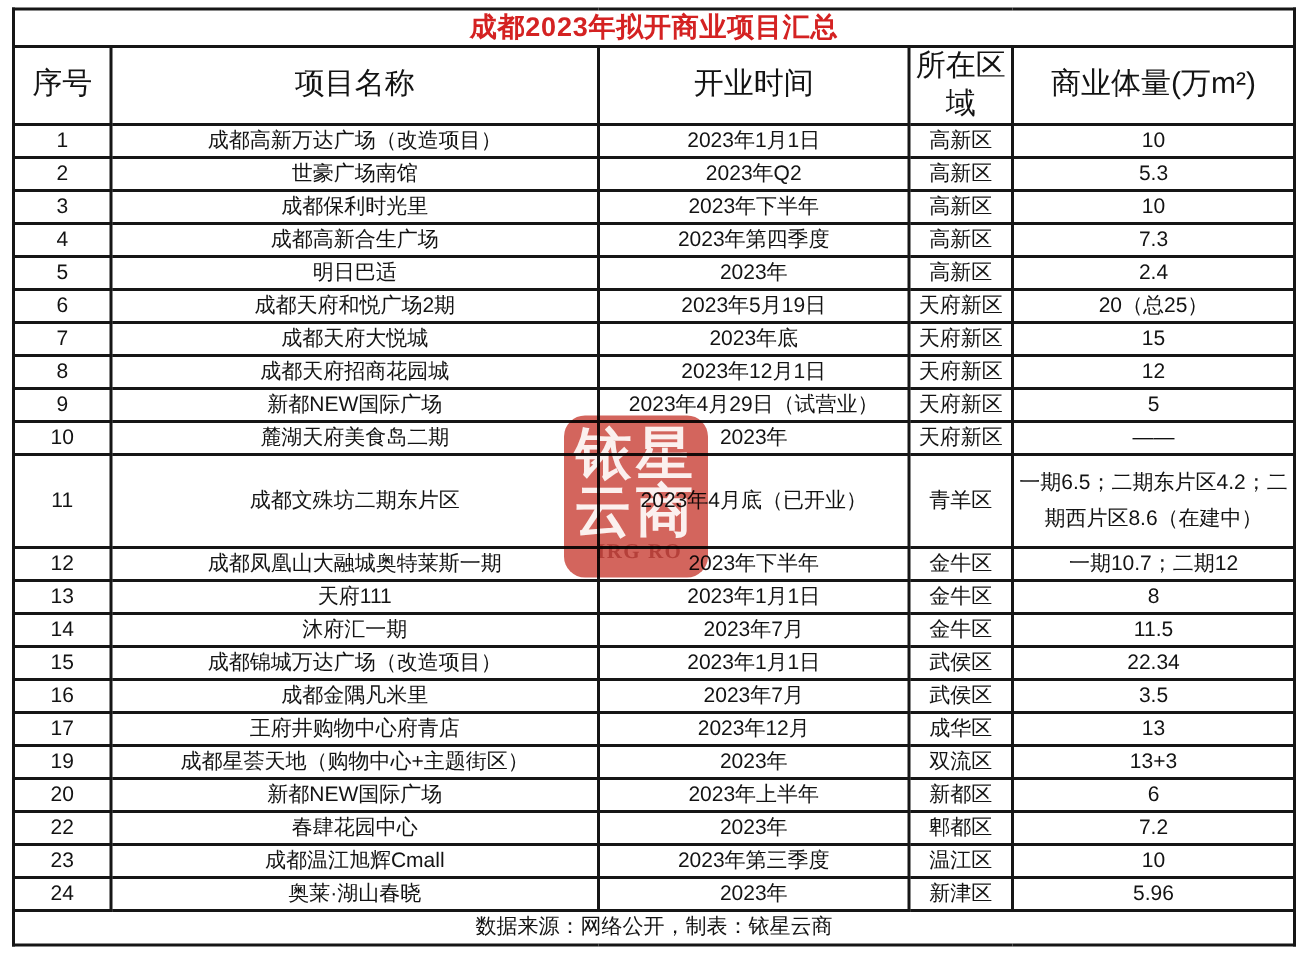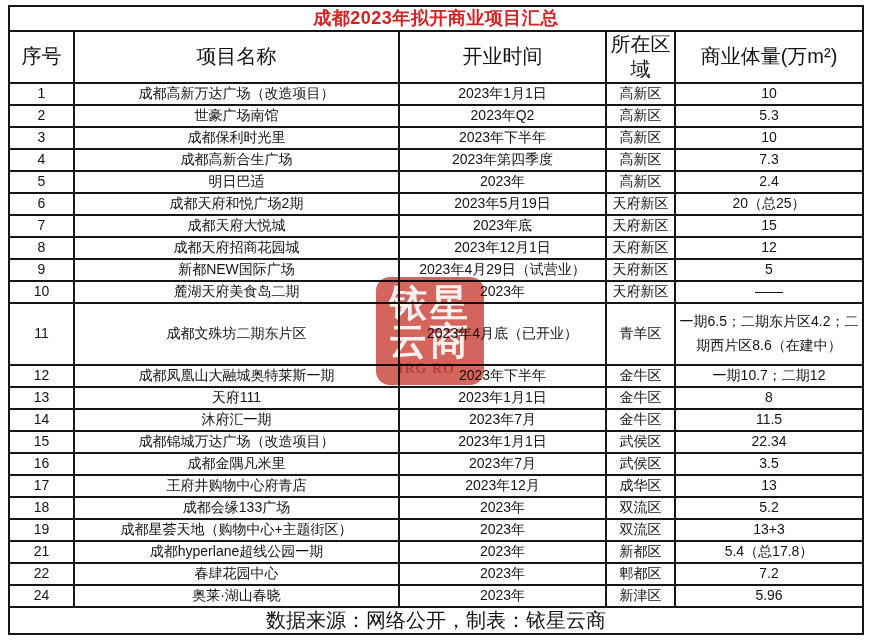--- a/index.html
+++ b/index.html
@@ -49,28 +49,28 @@
   }
   tr.data-row td{
     height:20px;
   }
   tr.data-row.tall td{
     height:60px;
     line-height:1.7;
   }
   tr.footer-row td{
     height:21px;
-    font-size:20px;
+    font-size:14px;
   }
   
   .watermark{
     position:absolute;
     left:376px;
     top:272px;
-    width:108px;
+    width:96px;
     height:108px;
     border-radius:14px;
     mix-blend-mode:multiply;
     z-index:5;
     pointer-events:none;
     display:flex;
     flex-direction:column;
     align-items:center;
     justify-content:flex-start;
   }
@@ -233,46 +233,46 @@
           <td>3.5</td>
         </tr>
         <tr class="data-row">
           <td>17</td>
           <td>王府井购物中心府青店</td>
           <td>2023年12月</td>
           <td>成华区</td>
           <td>13</td>
         </tr>
         <tr class="data-row">
-          <td>18</td>
-          <td>成都会缘133广场</td>
-          <td>2023年</td>
-          <td>双流区</td>
-          <td>5.2</td>
-        </tr>
-        <tr class="data-row">
           <td>19</td>
           <td>成都星荟天地（购物中心+主题街区）</td>
           <td>2023年</td>
           <td>双流区</td>
           <td>13+3</td>
         </tr>
         <tr class="data-row">
-          <td>21</td>
-          <td>成都hyperlane超线公园一期</td>
-          <td>2023年</td>
+          <td>20</td>
+          <td>新都NEW国际广场</td>
+          <td>2023年上半年</td>
           <td>新都区</td>
-          <td>5.4（总17.8）</td>
+          <td>6</td>
         </tr>
         <tr class="data-row">
           <td>22</td>
           <td>春肆花园中心</td>
           <td>2023年</td>
           <td>郫都区</td>
           <td>7.2</td>
+        </tr>
+        <tr class="data-row">
+          <td>23</td>
+          <td>成都温江旭辉Cmall</td>
+          <td>2023年第三季度</td>
+          <td>温江区</td>
+          <td>10</td>
         </tr>
         <tr class="data-row">
           <td>24</td>
           <td>奥莱·湖山春晓</td>
           <td>2023年</td>
           <td>新津区</td>
           <td>5.96</td>
         </tr>
       </tbody>
     <tbody>

